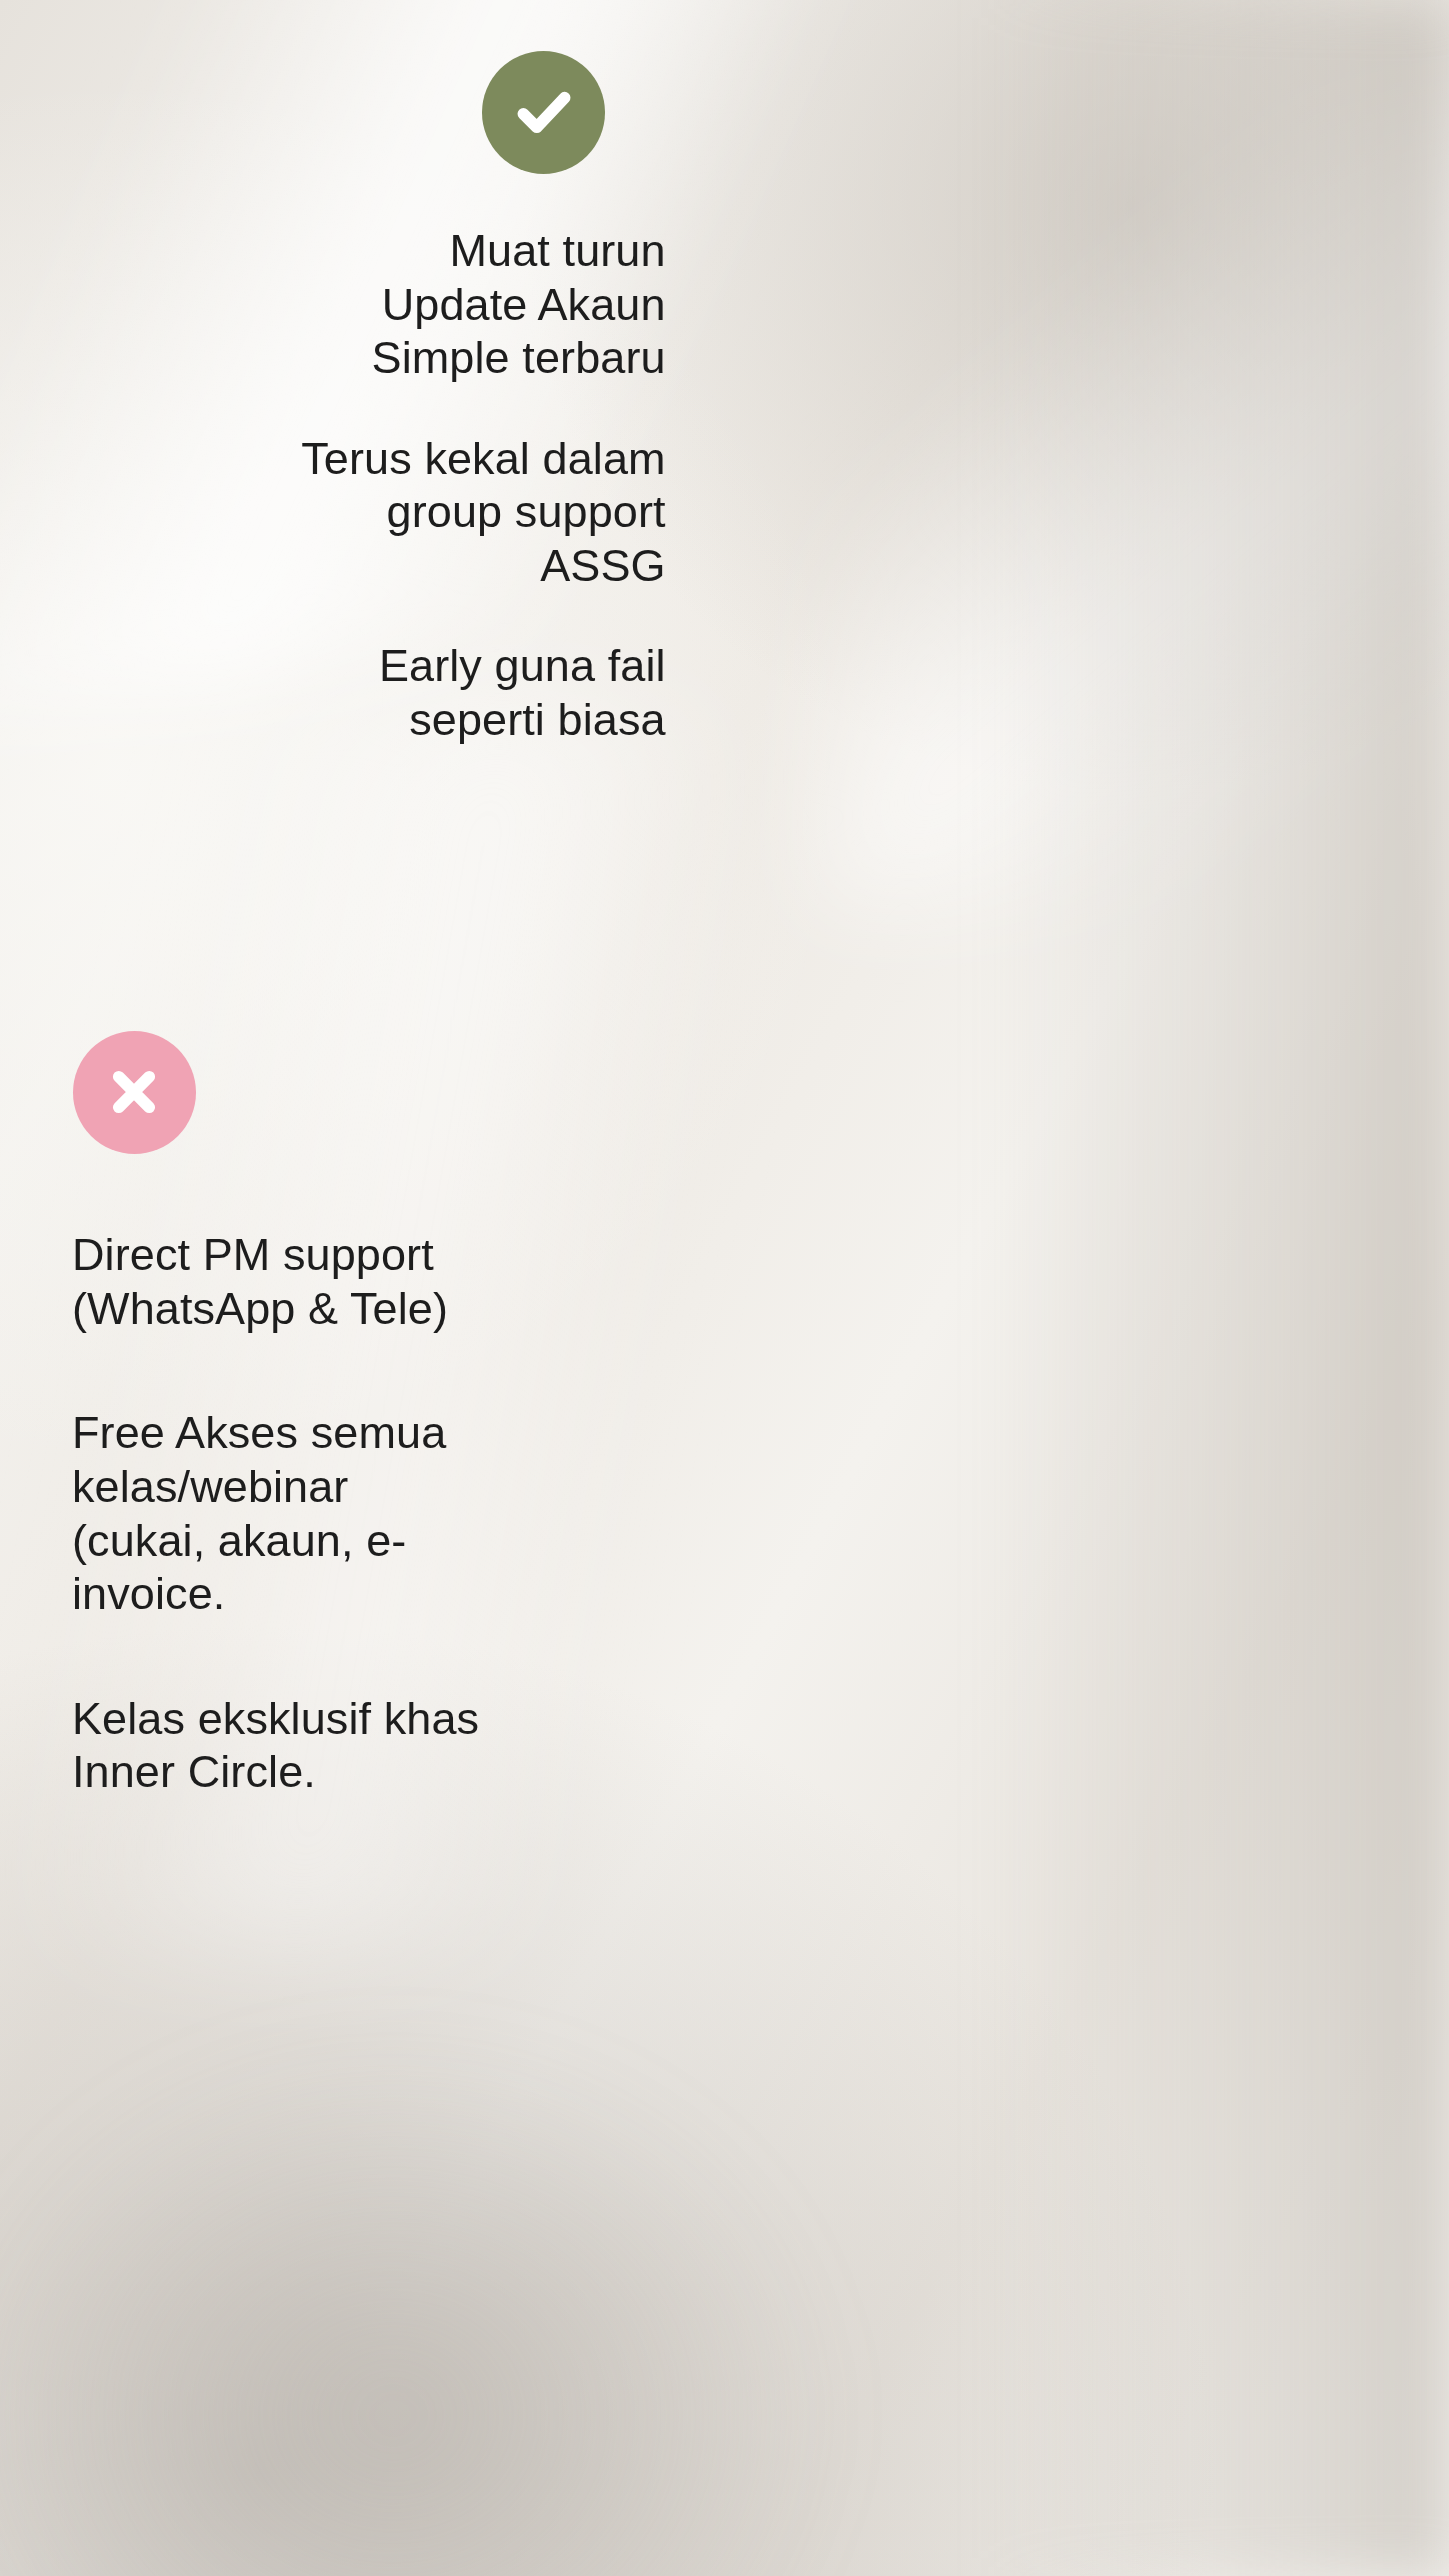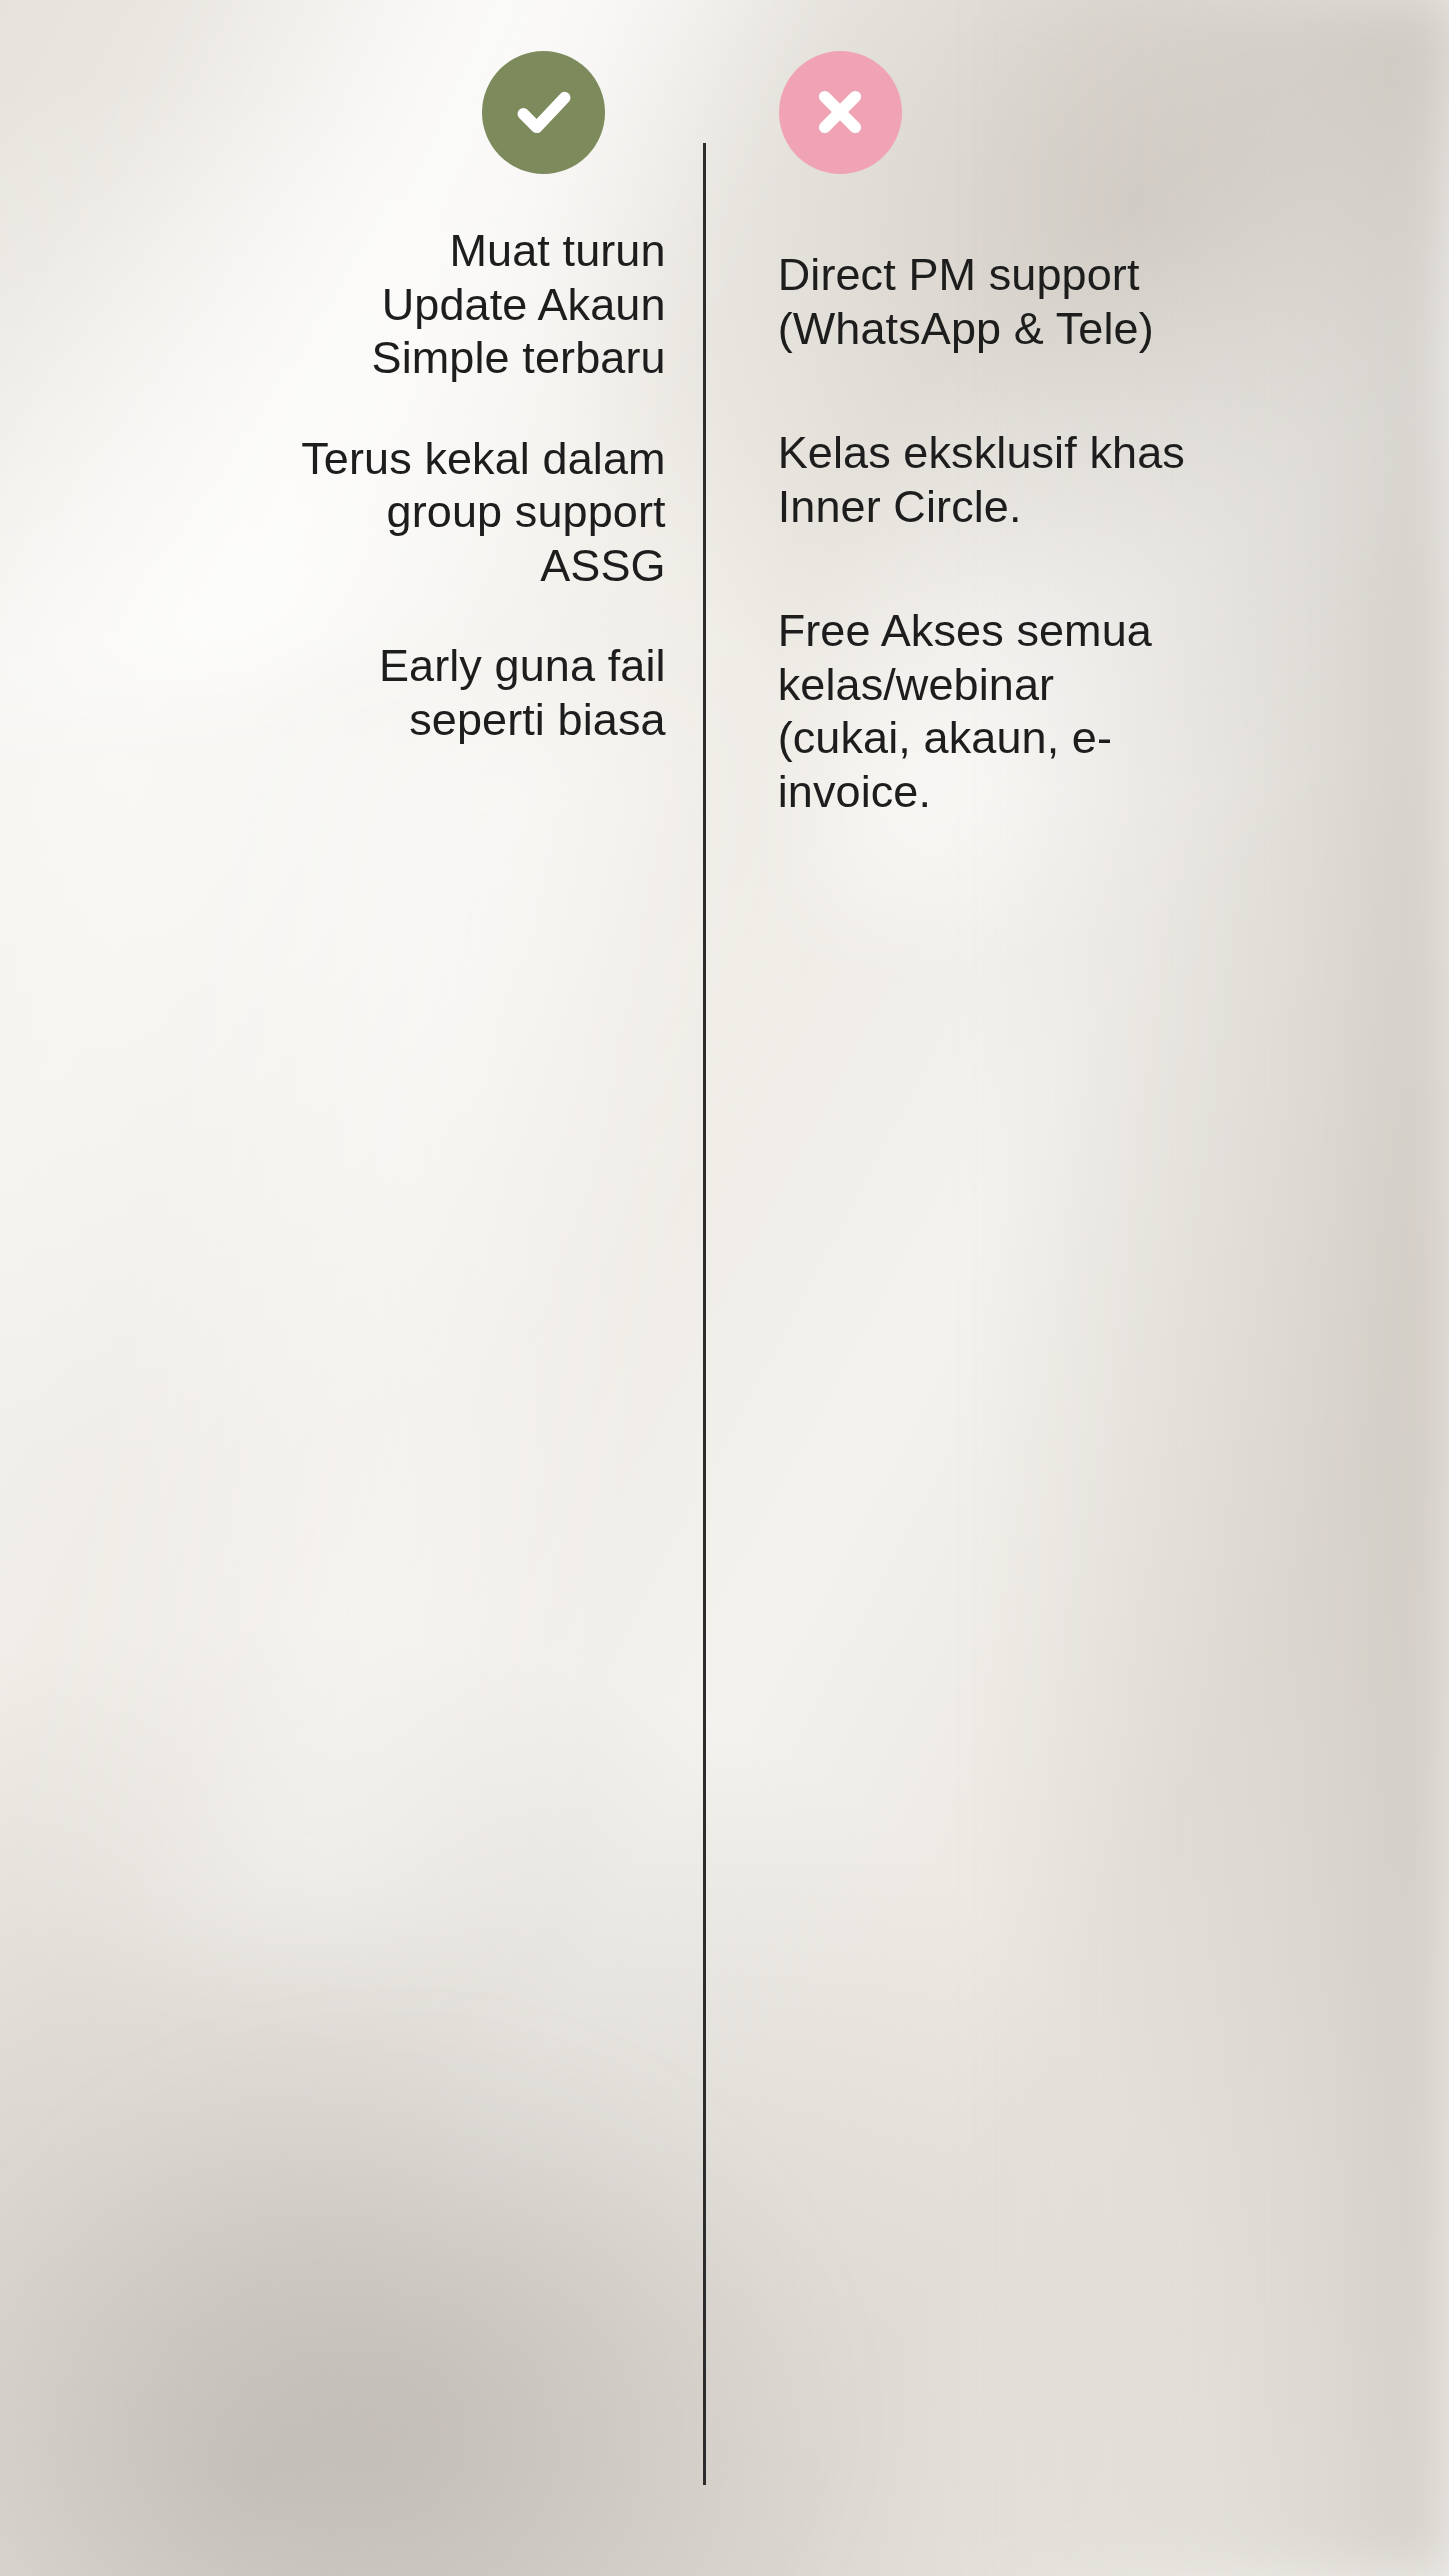--- a/index.html
+++ b/index.html
@@ -60,20 +60,21 @@
     width: 465px; height: 2576px;
     background: linear-gradient(90deg, rgba(190,184,176,0.0) 0%, rgba(190,184,176,0.35) 70%, rgba(176,169,160,0.45) 100%);
     filter: blur(27px);
   }
 
   
   .columns {
     position: absolute;
     inset: 0;
     display: flex;
+    flex-direction: column;
   }
   .col {
     box-sizing: border-box;
     position: relative;
   }
   .col-left {
     width: 703px;
     padding: 0 32px 0 0;
   }
   .divider {
@@ -170,24 +171,24 @@
       <div class="badge-row right">
         <div class="badge" style="background:#f0a3b4">
           <svg width="70" height="70" viewBox="0 0 78 78" aria-hidden="true">
             <path d="M22 22 L56 56 M56 22 L22 56" fill="none" stroke="#ffffff" stroke-width="13" stroke-linecap="round"></path>
           </svg>
         </div>
       </div>
       <div class="items right">
         <div class="item" style="white-space:pre-line">Direct PM support
 (WhatsApp &amp; Tele)</div>
-        <div class="item" style="white-space:pre-line">Kelas eksklusif khas
-Inner Circle.</div>
         <div class="item" style="white-space:pre-line">Free Akses semua
 kelas/webinar
 (cukai, akaun, e-
 invoice.</div>
+        <div class="item" style="white-space:pre-line">Kelas eksklusif khas
+Inner Circle.</div>
       </div>
     </div>
 
   </div>
 </div>
 
 
 </body></html>

